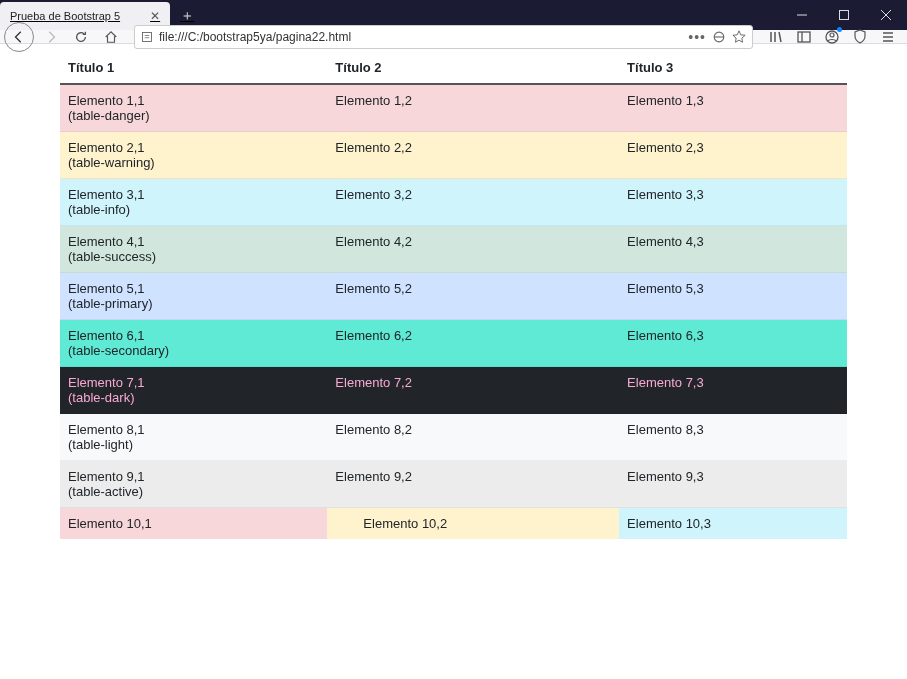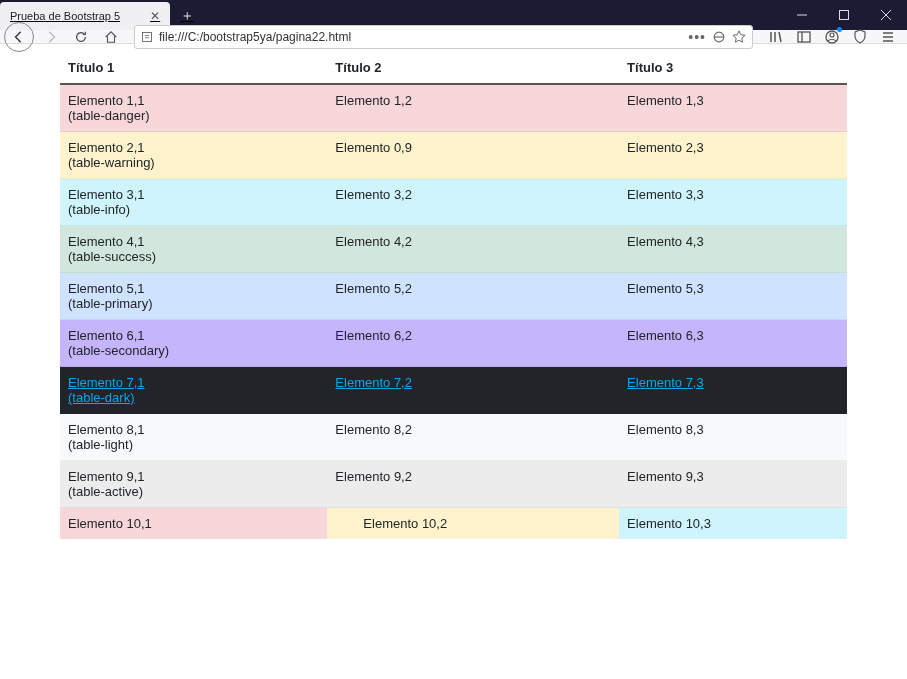--- a/index.html
+++ b/index.html
@@ -34,22 +34,22 @@
   .content { padding: 8px 60px; }
   table { width: 100%; border-collapse: collapse; font-size: 13px; color: #212529; }
   thead th { text-align: left; font-weight: 700; padding: 8px 8px; border-bottom: 2px solid #555; }
   tbody td { padding: 8px 8px; vertical-align: top; border-top: 1px solid rgba(0,0,0,.05); }
 
   .table-danger     { background: #f8d7da; }
   .table-warning    { background: #fff3cd; margin-top: 8px; }
   .table-info       { background: #cff4fc; }
   .table-success    { background: #d1e7dd; border-radius: 15px; }
   .table-primary    { background: #cfe2ff; }
-  .table-secondary  { background: #c4b5fd; }
-  .table-dark       { background: #212529; color: #0ea5e9; text-decoration: underline; }
+  .table-secondary  { background: #5eead4; }
+  .table-dark       { background: #212529; color: #f9a8d4; }
   .table-light      { background: #f8f9fa; }
   .table-active     { background: rgba(0,0,0,.075); }
   .cell-danger  { background: #f8d7da; }
   .cell-warning { background: #fff3cd; padding-left: 36px; }
   .cell-info    { background: #cff4fc; }
 </style>
 </head>
 <body>
 
 <div class="titlebar">
@@ -172,21 +172,21 @@
       </tr>
     </thead>
     <tbody id="tbody">
         <tr class="table-danger">
           <td>Elemento 1,1<br>(table-danger)</td>
           <td>Elemento 1,2</td>
           <td>Elemento 1,3</td>
         </tr>
         <tr class="table-warning">
           <td>Elemento 2,1<br>(table-warning)</td>
-          <td>Elemento 0,9</td>
+          <td>Elemento 2,2</td>
           <td>Elemento 2,3</td>
         </tr>
         <tr class="table-info">
           <td>Elemento 3,1<br>(table-info)</td>
           <td>Elemento 3,2</td>
           <td>Elemento 3,3</td>
         </tr>
         <tr class="table-success">
           <td>Elemento 4,1<br>(table-success)</td>
           <td>Elemento 4,2</td>

